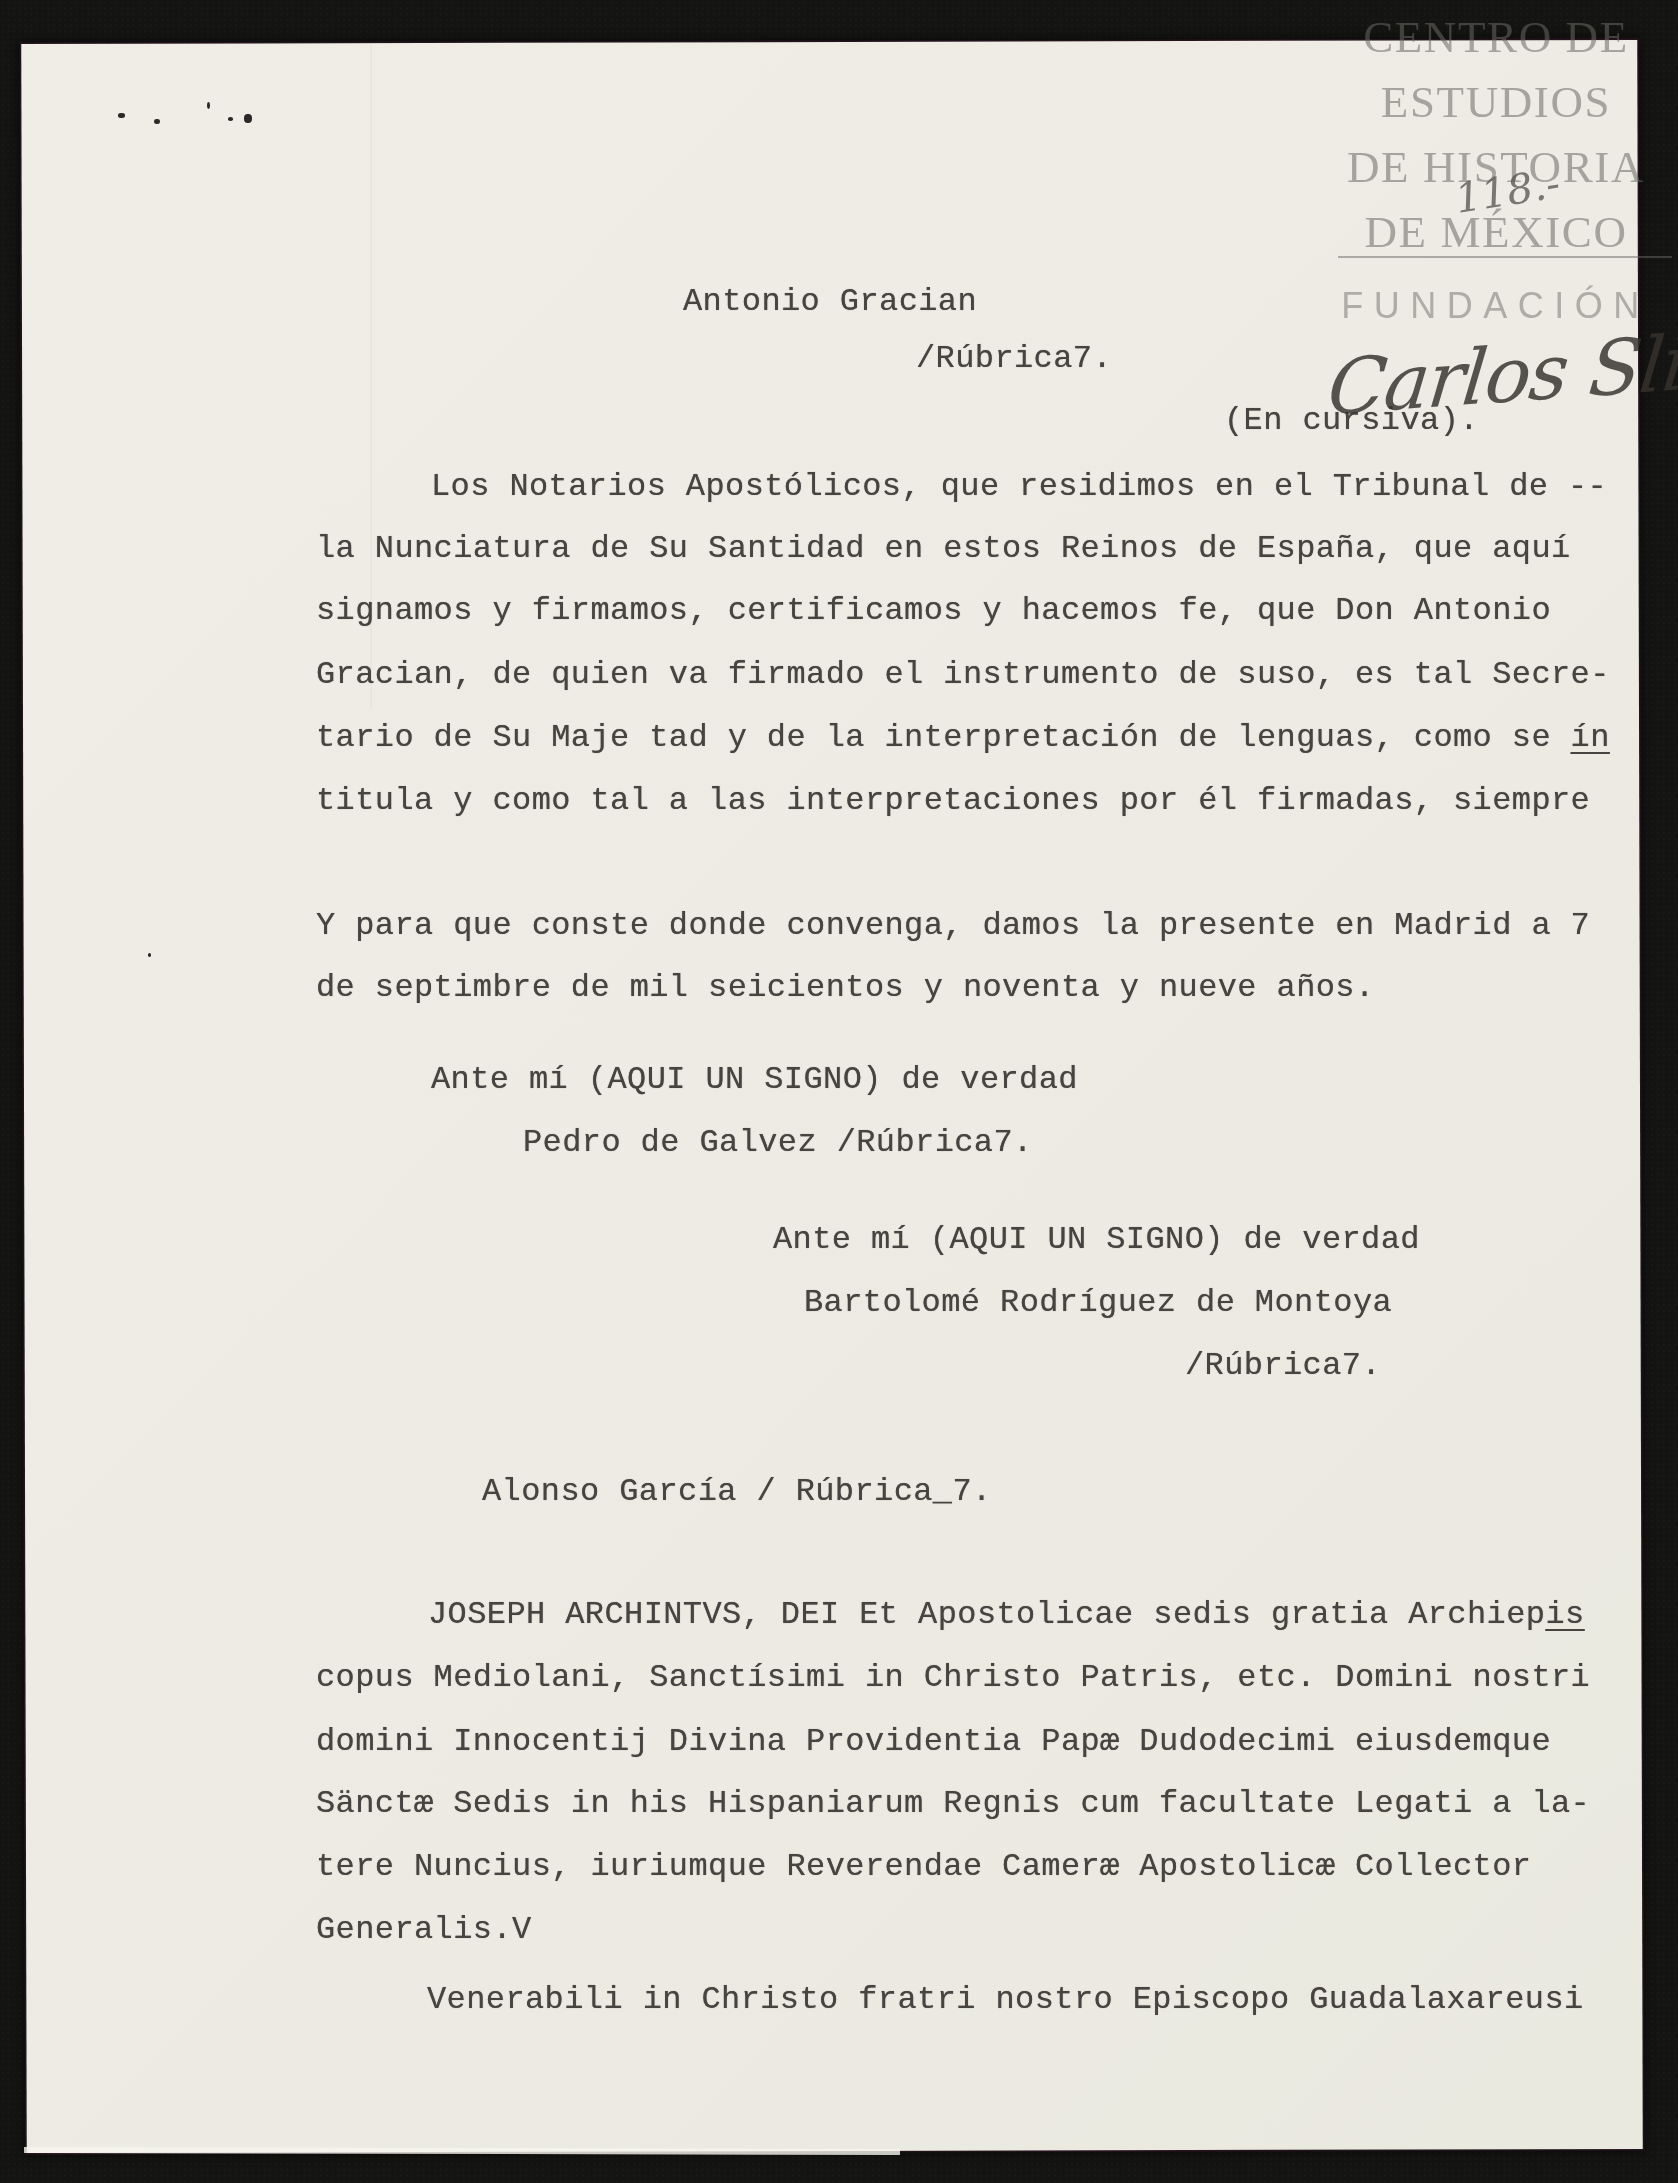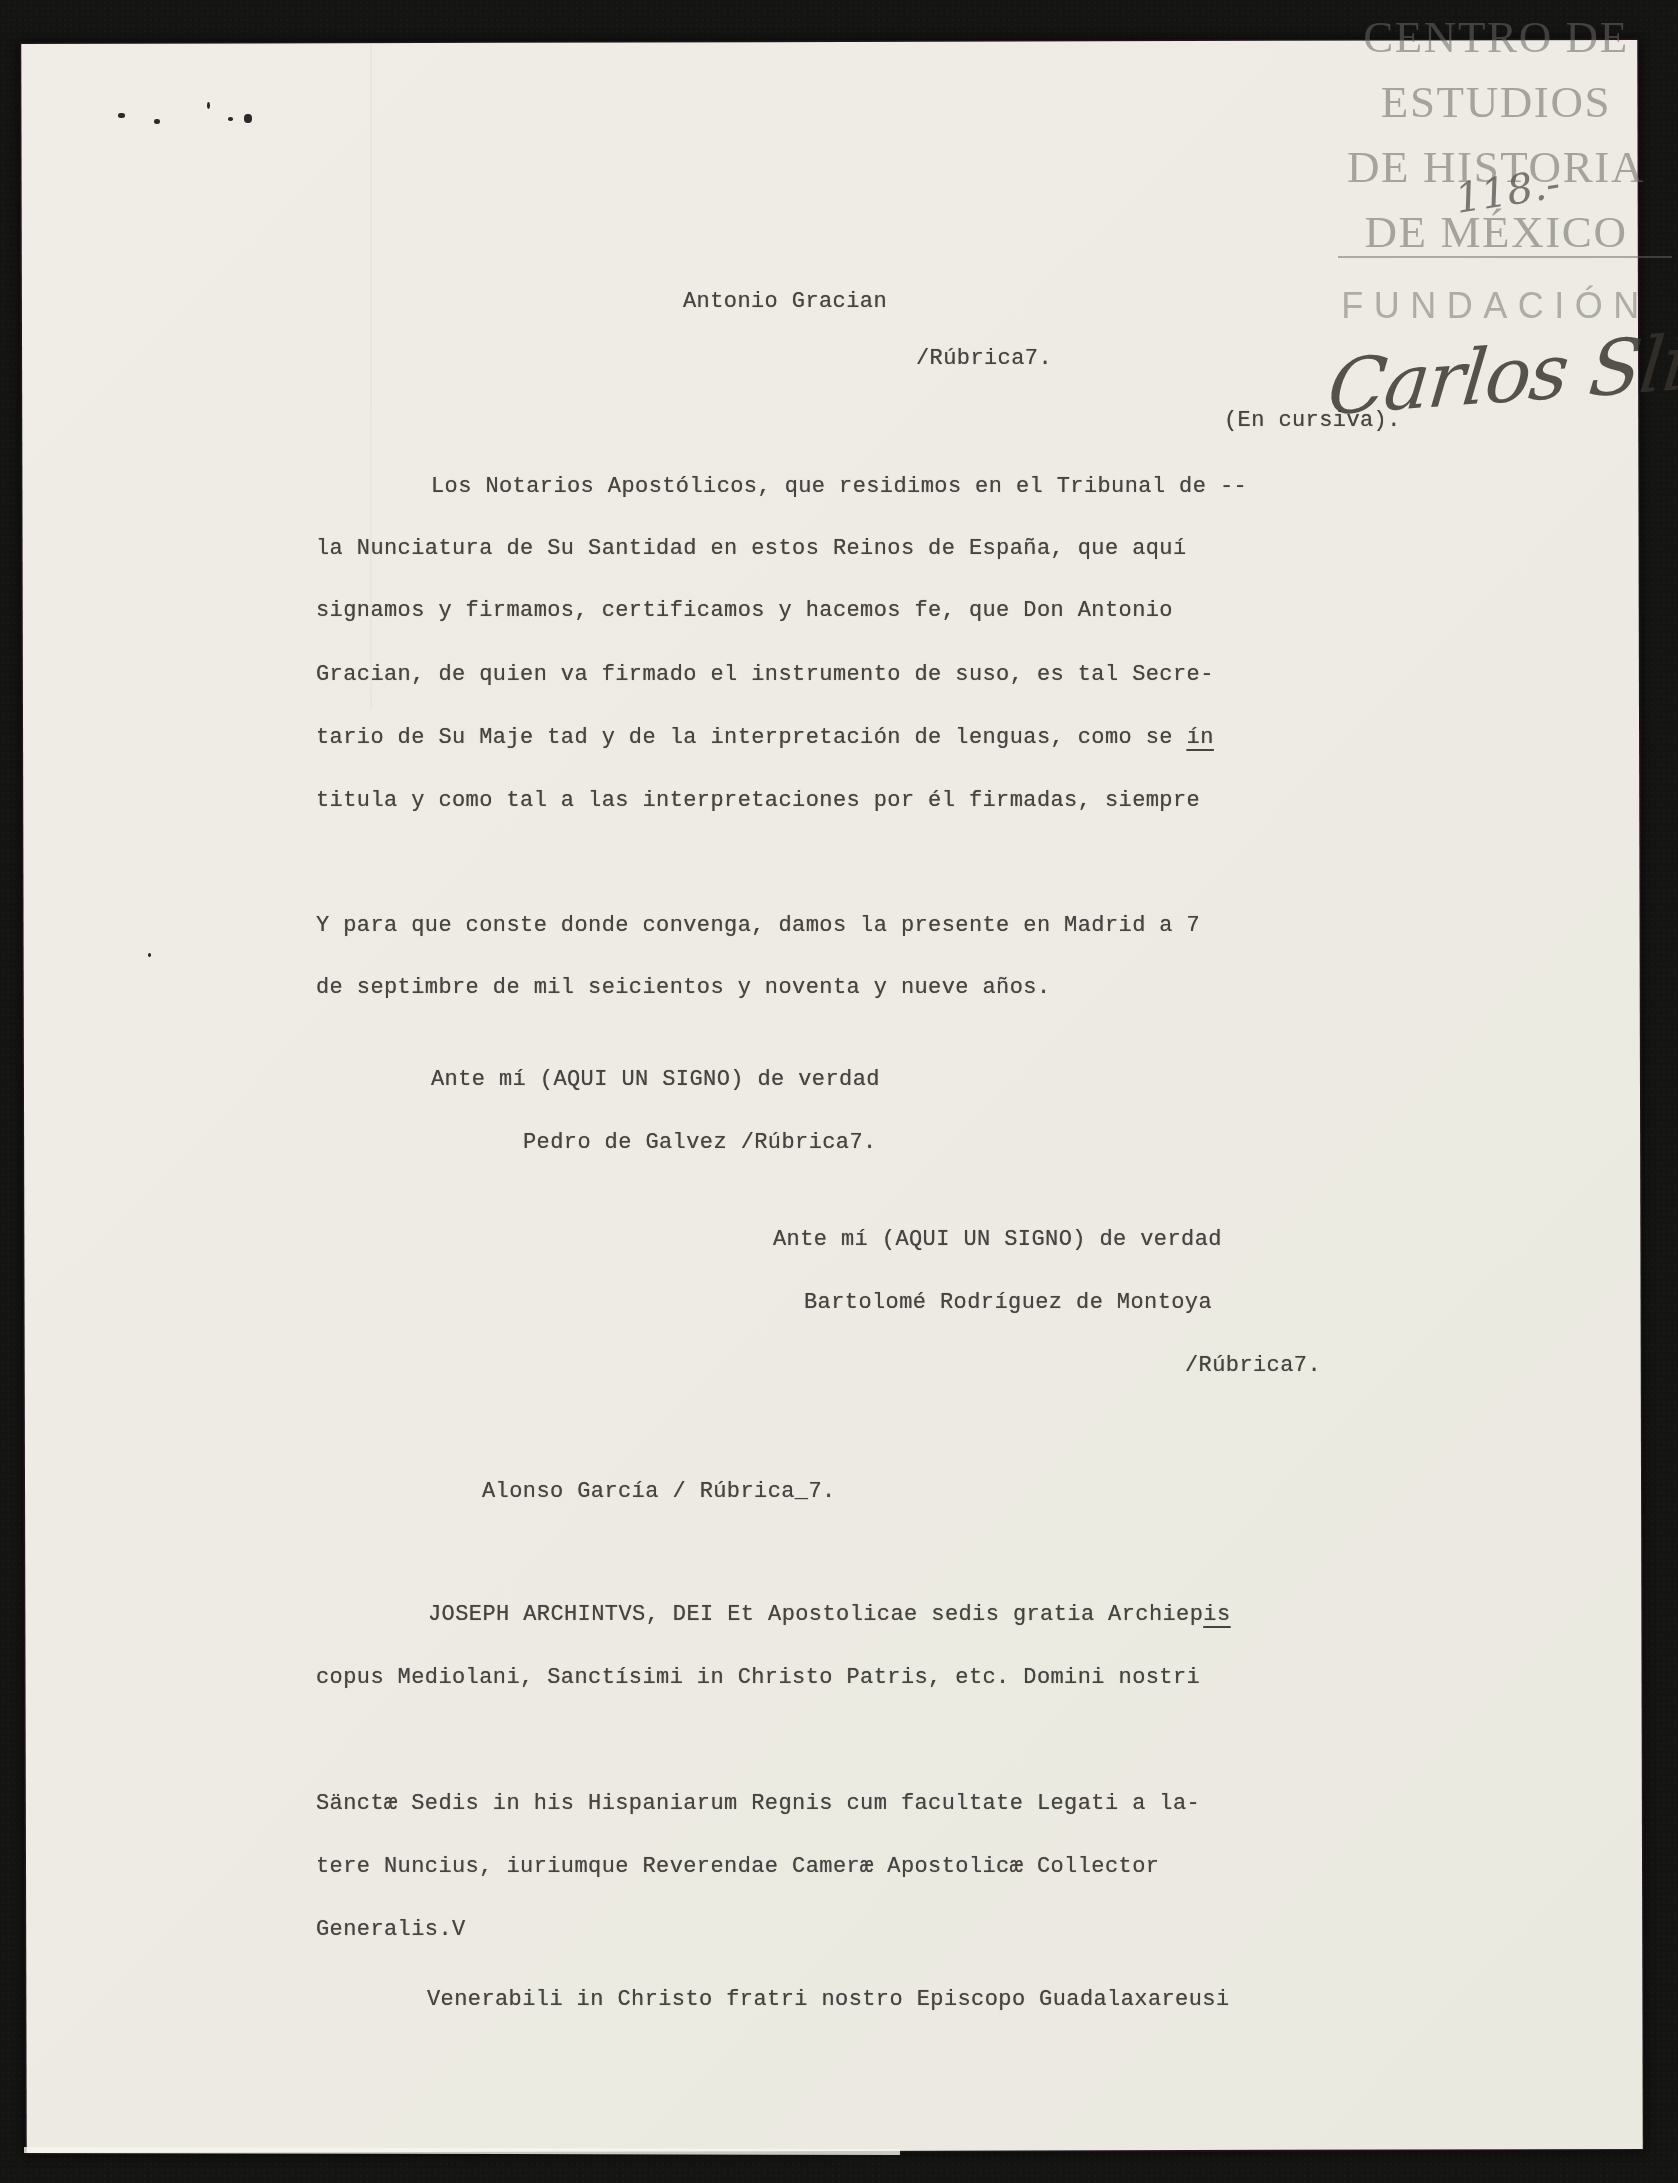--- a/index.html
+++ b/index.html
@@ -19,21 +19,21 @@
   .paper-sliver{
     position:absolute;left:24px;top:2148px;width:876px;height:5.7px;
     background:#f7f6ef;opacity:.8;transform:rotate(0.12deg);z-index:2;
   }
   .crease{
     position:absolute;left:370px;top:45px;width:2.4px;height:665px;
     background:rgba(110,115,140,0.05);z-index:2;
   }
   .typed-layer{position:absolute;left:0;top:0;width:100%;height:100%;z-index:4;}
   .tline{
-    position:absolute;font-size:22px;line-height:36px;letter-spacing:0.4px;
+    position:absolute;font-size:32px;line-height:36px;letter-spacing:0.4px;
     color:#464341;white-space:pre;
     text-shadow:0 0 0.8px rgba(62,58,54,0.65);
   }
   .tline .u{text-decoration:underline;text-underline-offset:5.7px;text-decoration-thickness:1.6px;}
   .speck{position:absolute;background:#2c2a28;border-radius:45%;z-index:3;}
   .wm{position:absolute;z-index:5;pointer-events:none;}
   .wm-serif{
     left:1313px;top:4.9px;width:366px;text-align:center;
     font-family:"Liberation Serif",serif;font-size:45px;line-height:65px;
     letter-spacing:1.6px;color:rgba(106,104,100,0.55);
@@ -81,20 +81,21 @@
       <div class="tline" style="left: 316px; top: 908px; text-align: center;">Y para que conste donde convenga, damos la presente en Madrid a 7</div>
       <div class="tline" style="left: 316px; top: 970px;">de septimbre de mil seicientos y noventa y nueve años.</div>
       <div class="tline" style="left: 431px; top: 1062px;">Ante mí (AQUI UN SIGNO) de verdad</div>
       <div class="tline" style="left: 523px; top: 1125px; text-align: right;">Pedro de Galvez /Rúbrica7.</div>
       <div class="tline" style="left: 773px; top: 1222px;">Ante mí (AQUI UN SIGNO) de verdad</div>
       <div class="tline" style="left: 804px; top: 1285px;">Bartolomé Rodríguez de Montoya</div>
       <div class="tline" style="left: 1185px; top: 1348px;">/Rúbrica7.</div>
       <div class="tline" style="left: 482px; top: 1474px;">Alonso García / Rúbrica_7.</div>
       <div class="tline" style="left: 428px; top: 1597px;">JOSEPH ARCHINTVS, DEI Et Apostolicae sedis gratia Archiep<span class="u">is</span></div>
       <div class="tline" style="left: 316px; top: 1660px;">copus Mediolani, Sanctísimi in Christo Patris, etc. Domini nostri</div>
+      <div class="tline" style="left: 316px; top: 1724px;">domini Innocentij Divina Providentia Papæ Dudodecimi eiusdemque</div>
       <div class="tline" style="left: 316px; top: 1786px;">Sänctæ Sedis in his Hispaniarum Regnis cum facultate Legati a la-</div>
       <div class="tline" style="left: 316px; top: 1849px;">tere Nuncius, iuriumque Reverendae Cameræ Apostolicæ Collector</div>
       <div class="tline" style="left: 316px; top: 1912px;">Generalis.V</div>
       <div class="tline" style="left: 427px; top: 1982px; font-family: Liberation Mono, monospace;">Venerabili in Christo fratri nostro Episcopo Guadalaxareusi</div>
     </div>
 
   <div class="wm wm-serif">
     <div>CENTRO DE</div>
     <div>ESTUDIOS</div>
     <div>DE HISTORIA</div>

